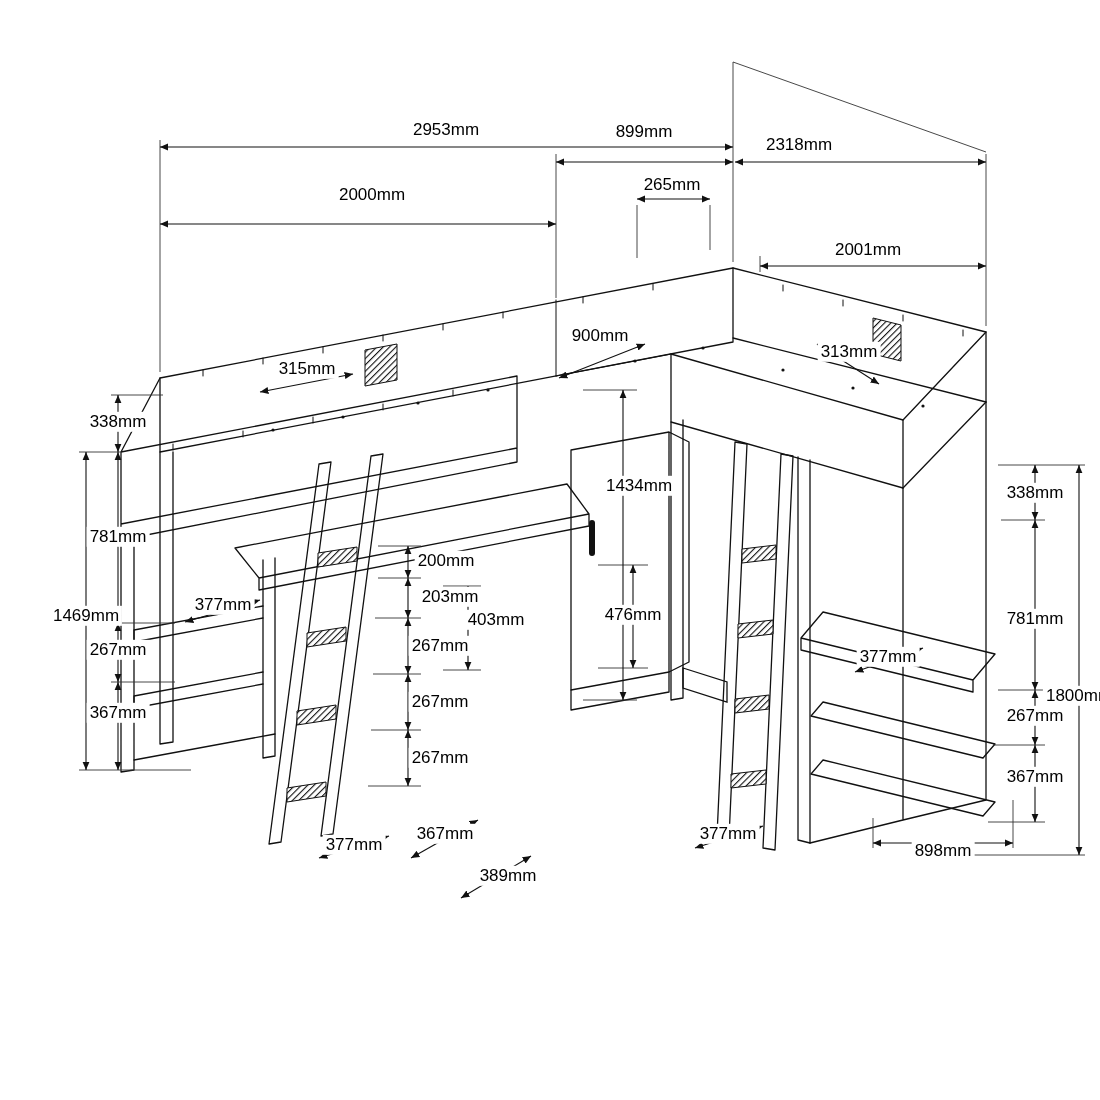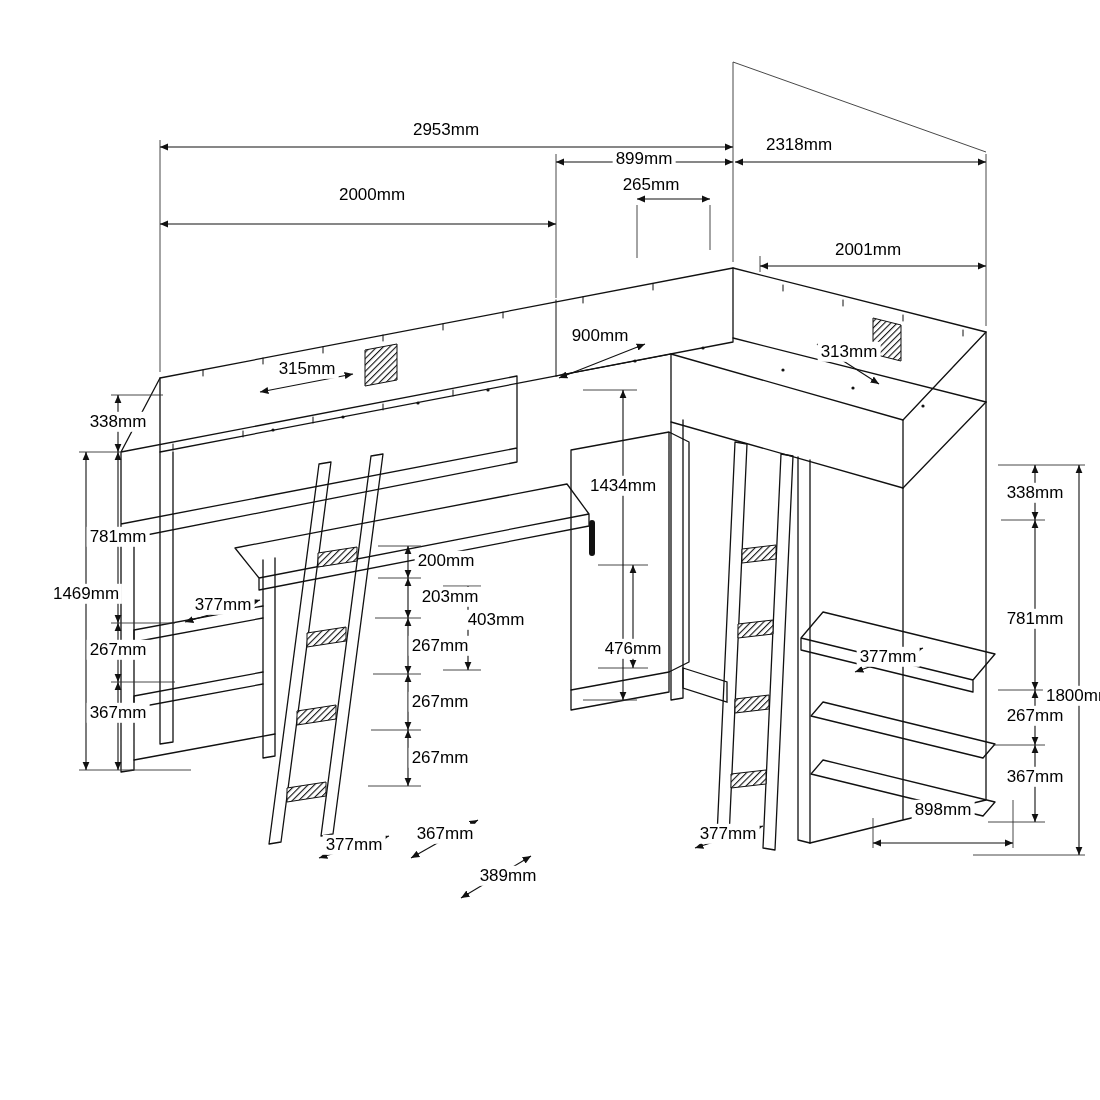--- a/index.html
+++ b/index.html
@@ -172,50 +172,50 @@
       <line x1="162" y1="622" x2="237" y2="600" marker-start="url(#arr)" marker-end="url(#arr)"></line>
       <line x1="296" y1="858" x2="366" y2="836" marker-start="url(#arr)" marker-end="url(#arr)"></line>
       <line x1="388" y1="858" x2="455" y2="820" marker-start="url(#arr)" marker-end="url(#arr)"></line>
       <line x1="438" y1="898" x2="508" y2="856" marker-start="url(#arr)" marker-end="url(#arr)"></line>
       <line x1="672" y1="848" x2="740" y2="826" marker-start="url(#arr)" marker-end="url(#arr)"></line>
       <line x1="832" y1="672" x2="900" y2="648" marker-start="url(#arr)" marker-end="url(#arr)"></line>
     </g>
   </svg>
 
   <div class="dim-label" style="left:423px;top:130px">2953mm</div>
-  <div class="dim-label" style="left:621px;top:159px">899mm</div>
+  <div class="dim-label" style="left:621px;top:132px">899mm</div>
   <div class="dim-label" style="left:776px;top:145px">2318mm</div>
   <div class="dim-label" style="left:349px;top:195px">2000mm</div>
-  <div class="dim-label" style="left:628px;top:185px">265mm</div>
+  <div class="dim-label" style="left:649px;top:185px">265mm</div>
   <div class="dim-label" style="left:845px;top:250px">2001mm</div>
   <div class="dim-label" style="left:577px;top:336px">900mm</div>
   <div class="dim-label" style="left:284px;top:369px">315mm</div>
   <div class="dim-label" style="left:826px;top:352px">313mm</div>
 
   <div class="dim-label" style="left:95px;top:422px">338mm</div>
   <div class="dim-label" style="left:95px;top:537px">781mm</div>
-  <div class="dim-label" style="left:63px;top:594px">1469mm</div>
+  <div class="dim-label" style="left:63px;top:616px">1469mm</div>
   <div class="dim-label" style="left:95px;top:650px">267mm</div>
   <div class="dim-label" style="left:95px;top:713px">367mm</div>
   <div class="dim-label" style="left:200px;top:605px">377mm</div>
 
   <div class="dim-label" style="left:423px;top:561px">200mm</div>
   <div class="dim-label" style="left:427px;top:597px">203mm</div>
   <div class="dim-label" style="left:473px;top:620px">403mm</div>
-  <div class="dim-label" style="left:600px;top:486px">1434mm</div>
-  <div class="dim-label" style="left:610px;top:649px">476mm</div>
+  <div class="dim-label" style="left:616px;top:486px">1434mm</div>
+  <div class="dim-label" style="left:610px;top:615px">476mm</div>
   <div class="dim-label" style="left:417px;top:646px">267mm</div>
   <div class="dim-label" style="left:417px;top:702px">267mm</div>
   <div class="dim-label" style="left:417px;top:758px">267mm</div>
 
   <div class="dim-label" style="left:331px;top:845px">377mm</div>
   <div class="dim-label" style="left:422px;top:834px">367mm</div>
   <div class="dim-label" style="left:485px;top:876px">389mm</div>
   <div class="dim-label" style="left:705px;top:834px">377mm</div>
-  <div class="dim-label" style="left:920px;top:810px">898mm</div>
+  <div class="dim-label" style="left:920px;top:851px">898mm</div>
 
   <div class="dim-label" style="left:1012px;top:493px">338mm</div>
   <div class="dim-label" style="left:1012px;top:619px">781mm</div>
   <div class="dim-label" style="left:1056px;top:696px">1800mm</div>
   <div class="dim-label" style="left:1012px;top:716px">267mm</div>
   <div class="dim-label" style="left:1012px;top:777px">367mm</div>
   <div class="dim-label" style="left:865px;top:657px">377mm</div>
 
 </div>
 

